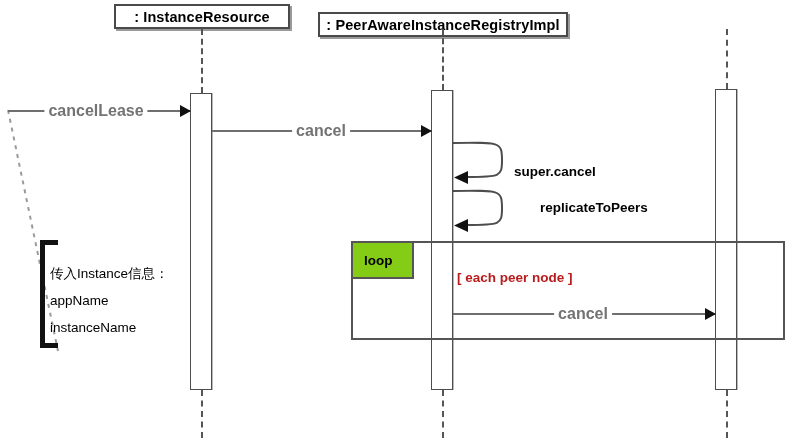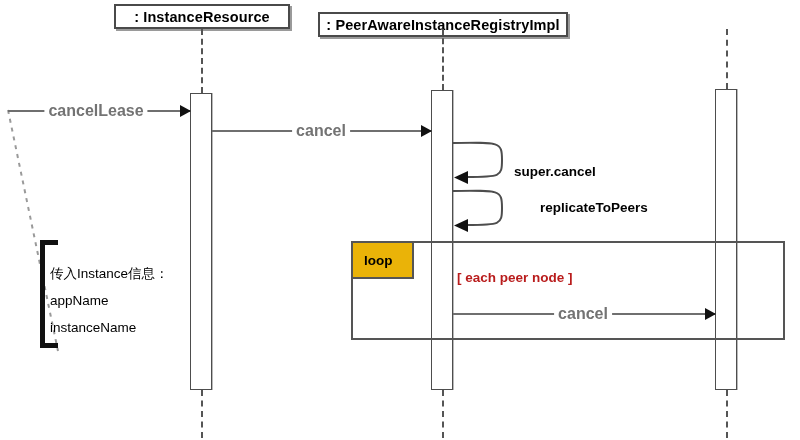--- a/index.html
+++ b/index.html
@@ -95,21 +95,21 @@
     box-sizing: border-box;
     border: 2px solid #555555;
     background: transparent;
   }
   .fragment-tag {
     position: absolute;
     box-sizing: border-box;
     border: 2px solid #555555;
     border-top: none;
     border-left: none;
-    background: #eab308;
+    background: #84cc16;
     font-size: 13.5px;
     font-weight: bold;
     color: #000000;
     display: flex;
     align-items: center;
     padding-left: 11px;
   }
   .fragment-guard {
     position: absolute;
     font-size: 13.5px;

